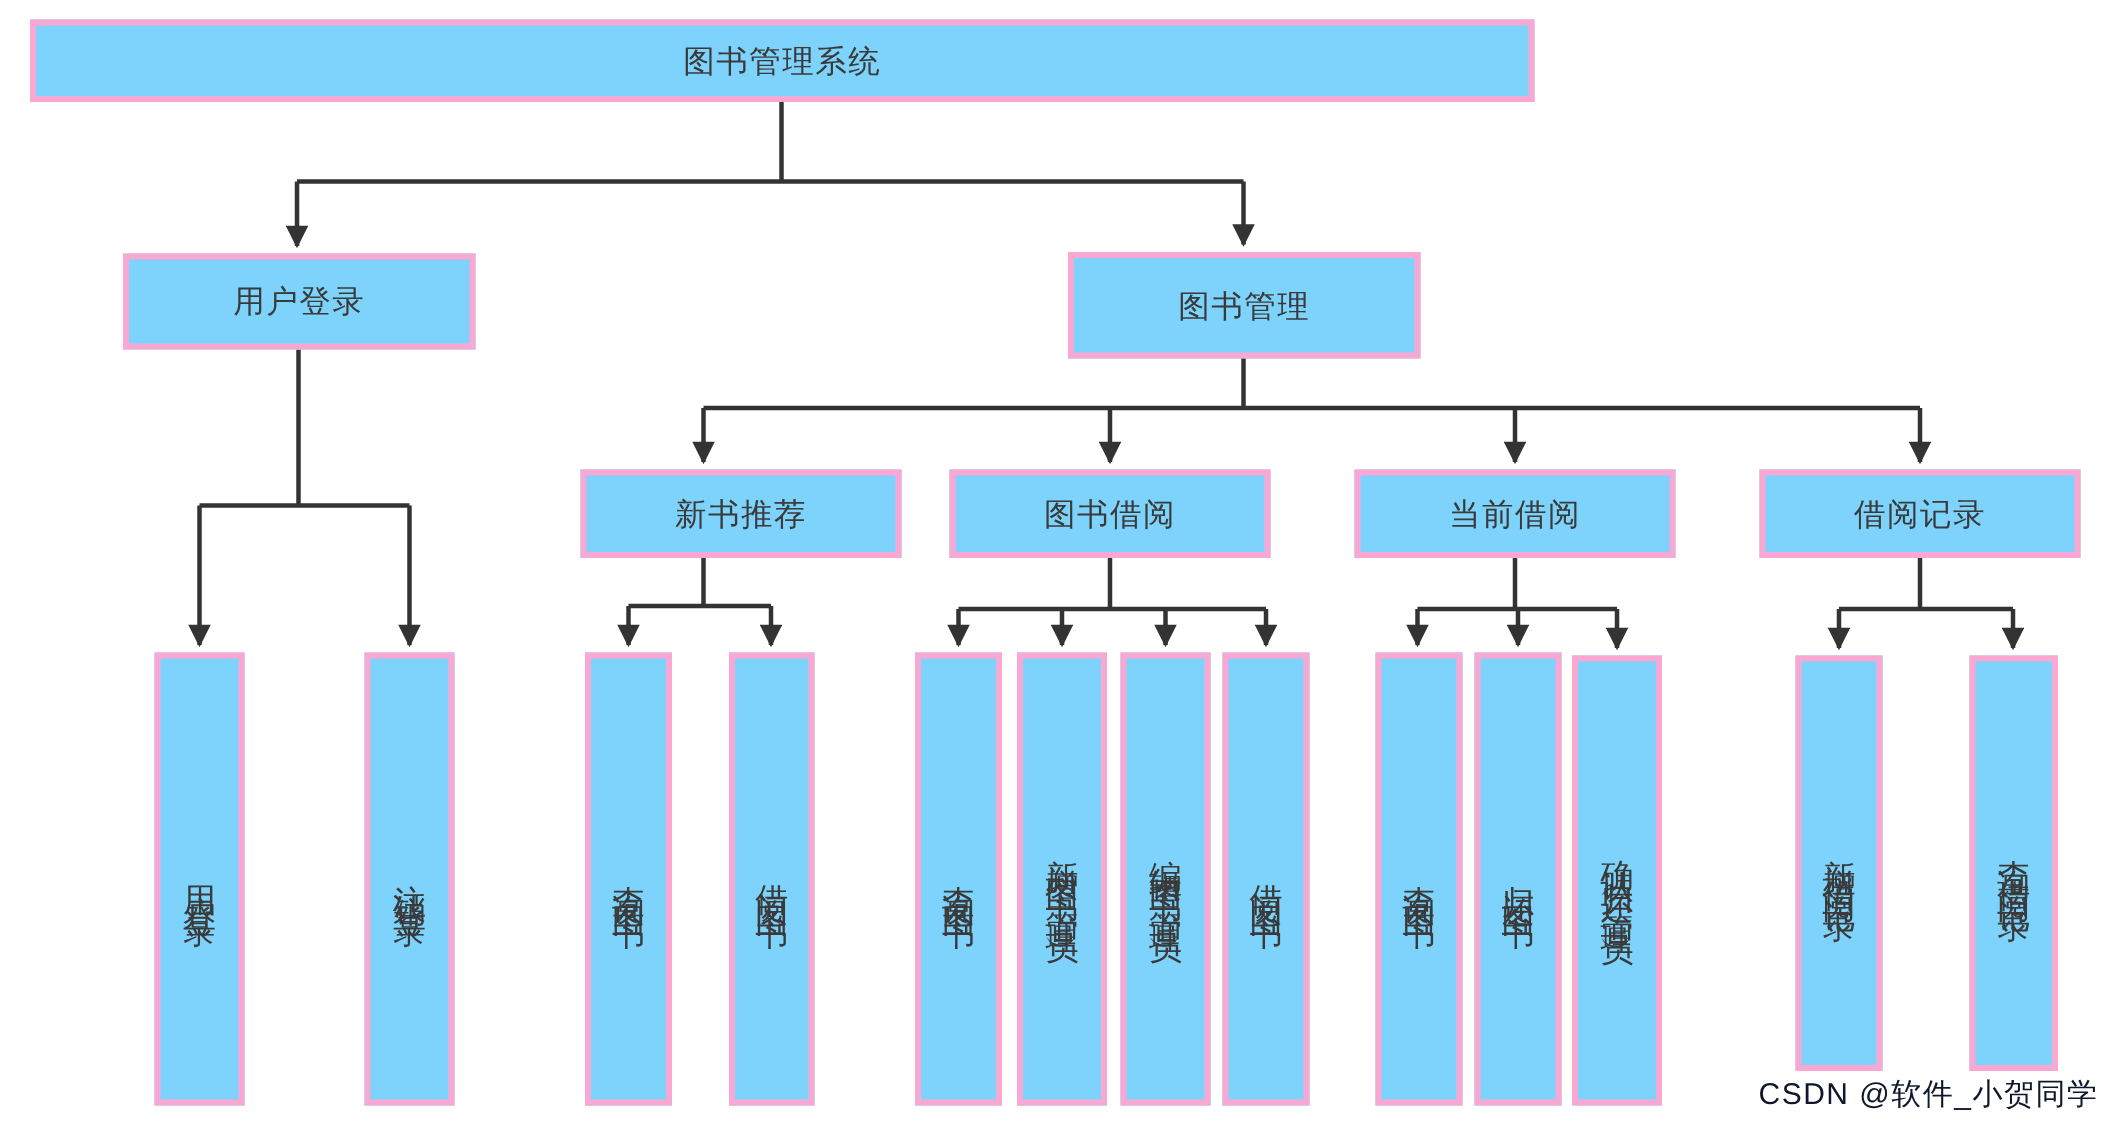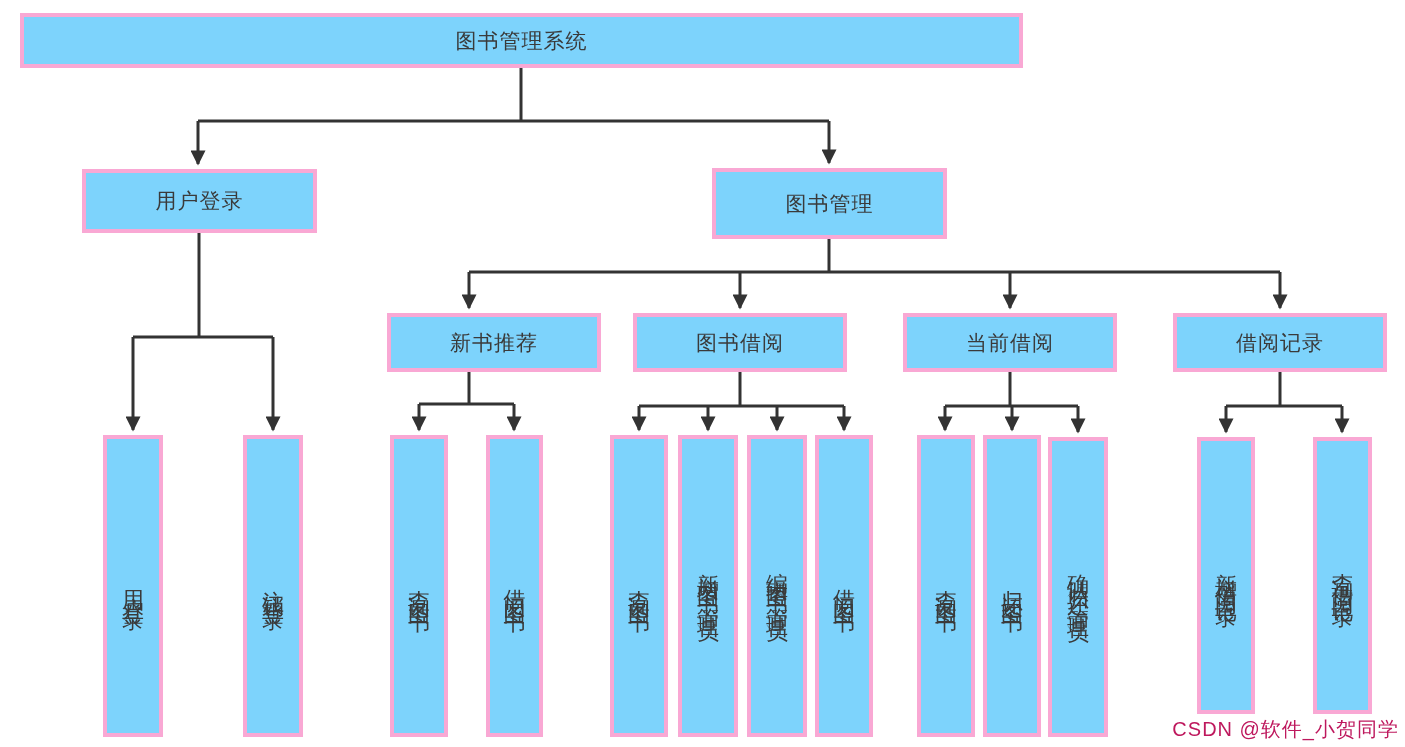--- a/index.html
+++ b/index.html
@@ -30,21 +30,21 @@
     font-size:22px;
     letter-spacing:7px;
     line-height:1;
     color:#3a3a3a;
   }
   .watermark{
     position:absolute;
     right:6px;
     top:716px;
     font-size:20px;
-    color:#be185d;
+    color:#0f172a;
     letter-spacing:1px;
     z-index:3;
     white-space:nowrap;
   }
 </style>
 </head>
 <body>
 
 <div id="canvas">
 

